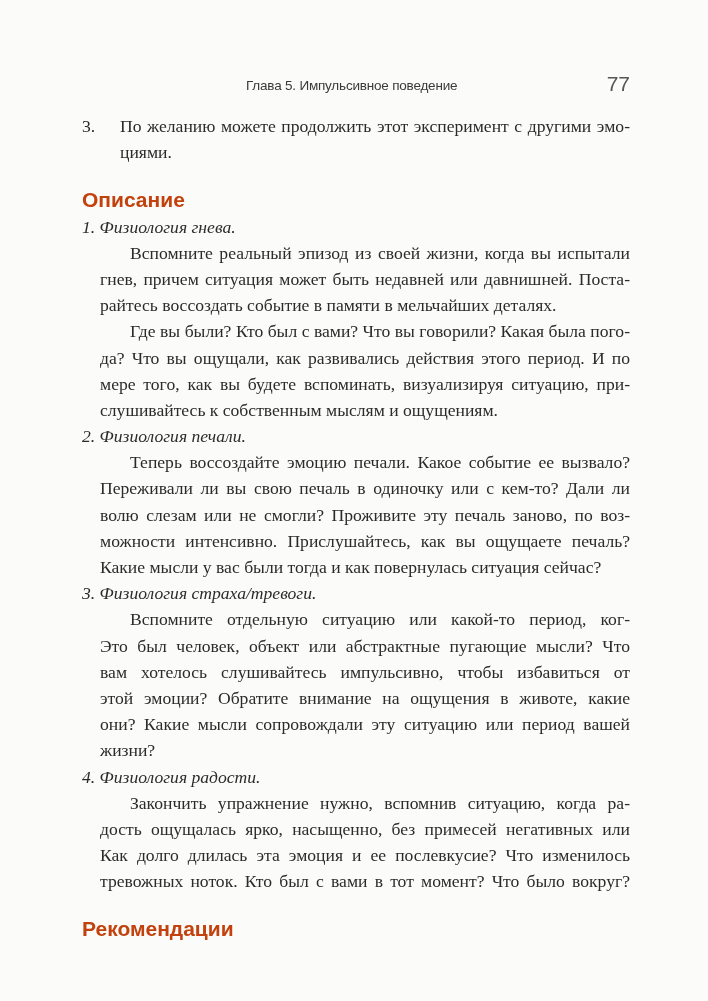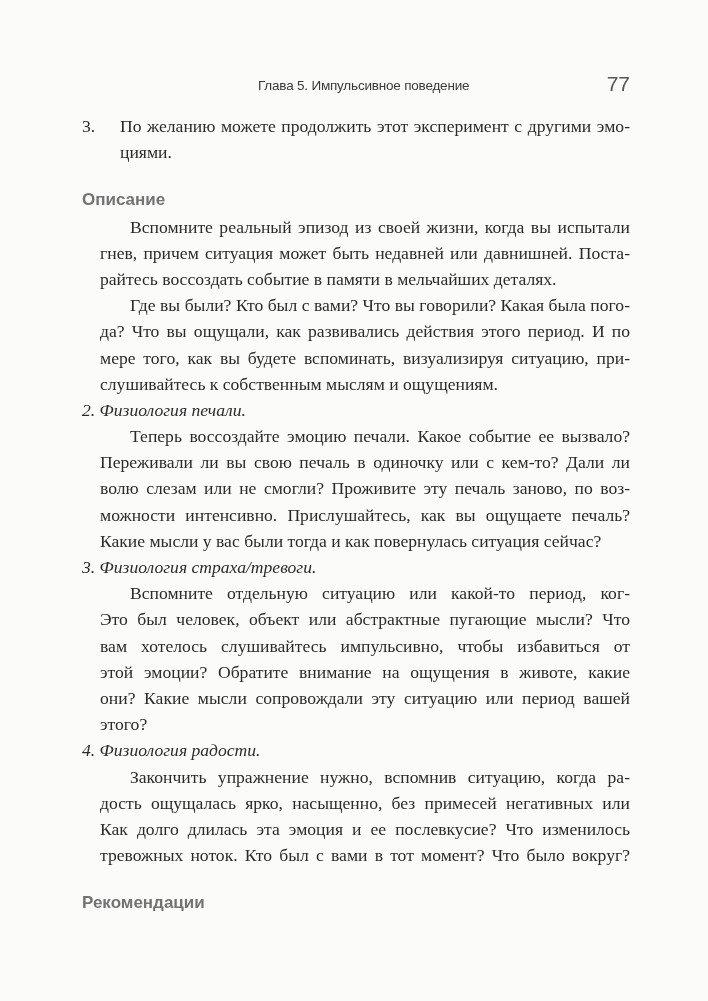--- a/index.html
+++ b/index.html
@@ -7,41 +7,41 @@
       width: 708px; height: 1001px;
       background: #fbfbfa;
       position: relative;
       overflow: hidden;
       color: #2a2a2a;
     }
     .header {
       position: absolute; top: 72px; left: 246px; width: 384px; height: 28px;
     }
     .running-head {
-      position: absolute; left: 12px; top: 6px;
+      position: absolute; left: 0; top: 6px;
       font-family: "Liberation Sans", sans-serif;
       font-size: 13.5px; color: #3a3a3a; letter-spacing: -0.2px;
     }
     .page-number {
       position: absolute; right: 0; top: 0;
       font-family: "Liberation Sans", sans-serif;
       font-size: 21px; color: #555; font-weight: normal;
     }
     .content {
       position: absolute; left: 82px; top: 113px; width: 548px;
       font-family: "Liberation Serif", serif;
       font-size: 17.6px; line-height: 26.2px; color: #2b2b2b;
     }
     .line { white-space: nowrap; text-align: justify; text-align-last: justify; height: 26.2px; }
     .line.last { text-align-last: left; }
     .numbered { position: relative; padding-left: 38px; }
     .numbered .num { position: absolute; left: 0; top: 0; }
     .section-heading {
       font-family: "Liberation Sans", sans-serif;
-      font-weight: bold; font-size: 17px; color: #737373;
+      font-weight: bold; font-size: 21px; color: #c2410c;
       height: 26.2px; line-height: 26.2px;
     }
     .gap { height: 22px; }
     .gap-small { height: 12px; }
     .subhead { font-style: italic; height: 26.2px; }
     .para { padding-left: 18px; }
     .para .line.first { text-indent: 30px; }
   </style>
 </head>
 <body>
@@ -56,20 +56,21 @@
   <div class="numbered">
     <span class="num">3.</span>
     <div class="line">По желанию можете продолжить этот эксперимент с другими эмо-</div>
     <div class="line last">циями.</div>
   </div>
 
   <div class="gap"></div>
 
   <div class="section-heading">Описание</div>
 
+  <div class="subhead">1. Физиология гнева.</div>
   <div class="para">
     <div class="line first">Вспомните реальный эпизод из своей жизни, когда вы испытали</div>
     <div class="line">гнев, причем ситуация может быть недавней или давнишней. Поста-</div>
     <div class="line last">райтесь воссоздать событие в памяти в мельчайших деталях.</div>
   </div>
   <div class="para">
     <div class="line first">Где вы были? Кто был с вами? Что вы говорили? Какая была пого-</div>
     <div class="line">да? Что вы ощущали, как развивались действия этого период. И по</div>
     <div class="line">мере того, как вы будете вспоминать, визуализируя ситуацию, при-</div>
     <div class="line last">слушивайтесь к собственным мыслям и ощущениям.</div>
@@ -84,21 +85,21 @@
     <div class="line last">Какие мысли у вас были тогда и как повернулась ситуация сейчас?</div>
   </div>
 
   <div class="subhead">3. Физиология страха/тревоги.</div>
   <div class="para">
     <div class="line first">Вспомните отдельную ситуацию или какой-то период, ког-</div>
     <div class="line">Это был человек, объект или абстрактные пугающие мысли? Что</div>
     <div class="line">вам хотелось слушивайтесь импульсивно, чтобы избавиться от</div>
     <div class="line">этой эмоции? Обратите внимание на ощущения в животе, какие</div>
     <div class="line">они? Какие мысли сопровождали эту ситуацию или период вашей</div>
-    <div class="line last">этого?</div>
+    <div class="line last">жизни?</div>
   </div>
 
   <div class="subhead">4. Физиология радости.</div>
   <div class="para">
     <div class="line first">Закончить упражнение нужно, вспомнив ситуацию, когда ра-</div>
     <div class="line">дость ощущалась ярко, насыщенно, без примесей негативных или</div>
     <div class="line">Как долго длилась эта эмоция и ее послевкусие? Что изменилось</div>
     <div class="line">тревожных ноток. Кто был с вами в тот момент? Что было вокруг?</div>
   </div>
 

